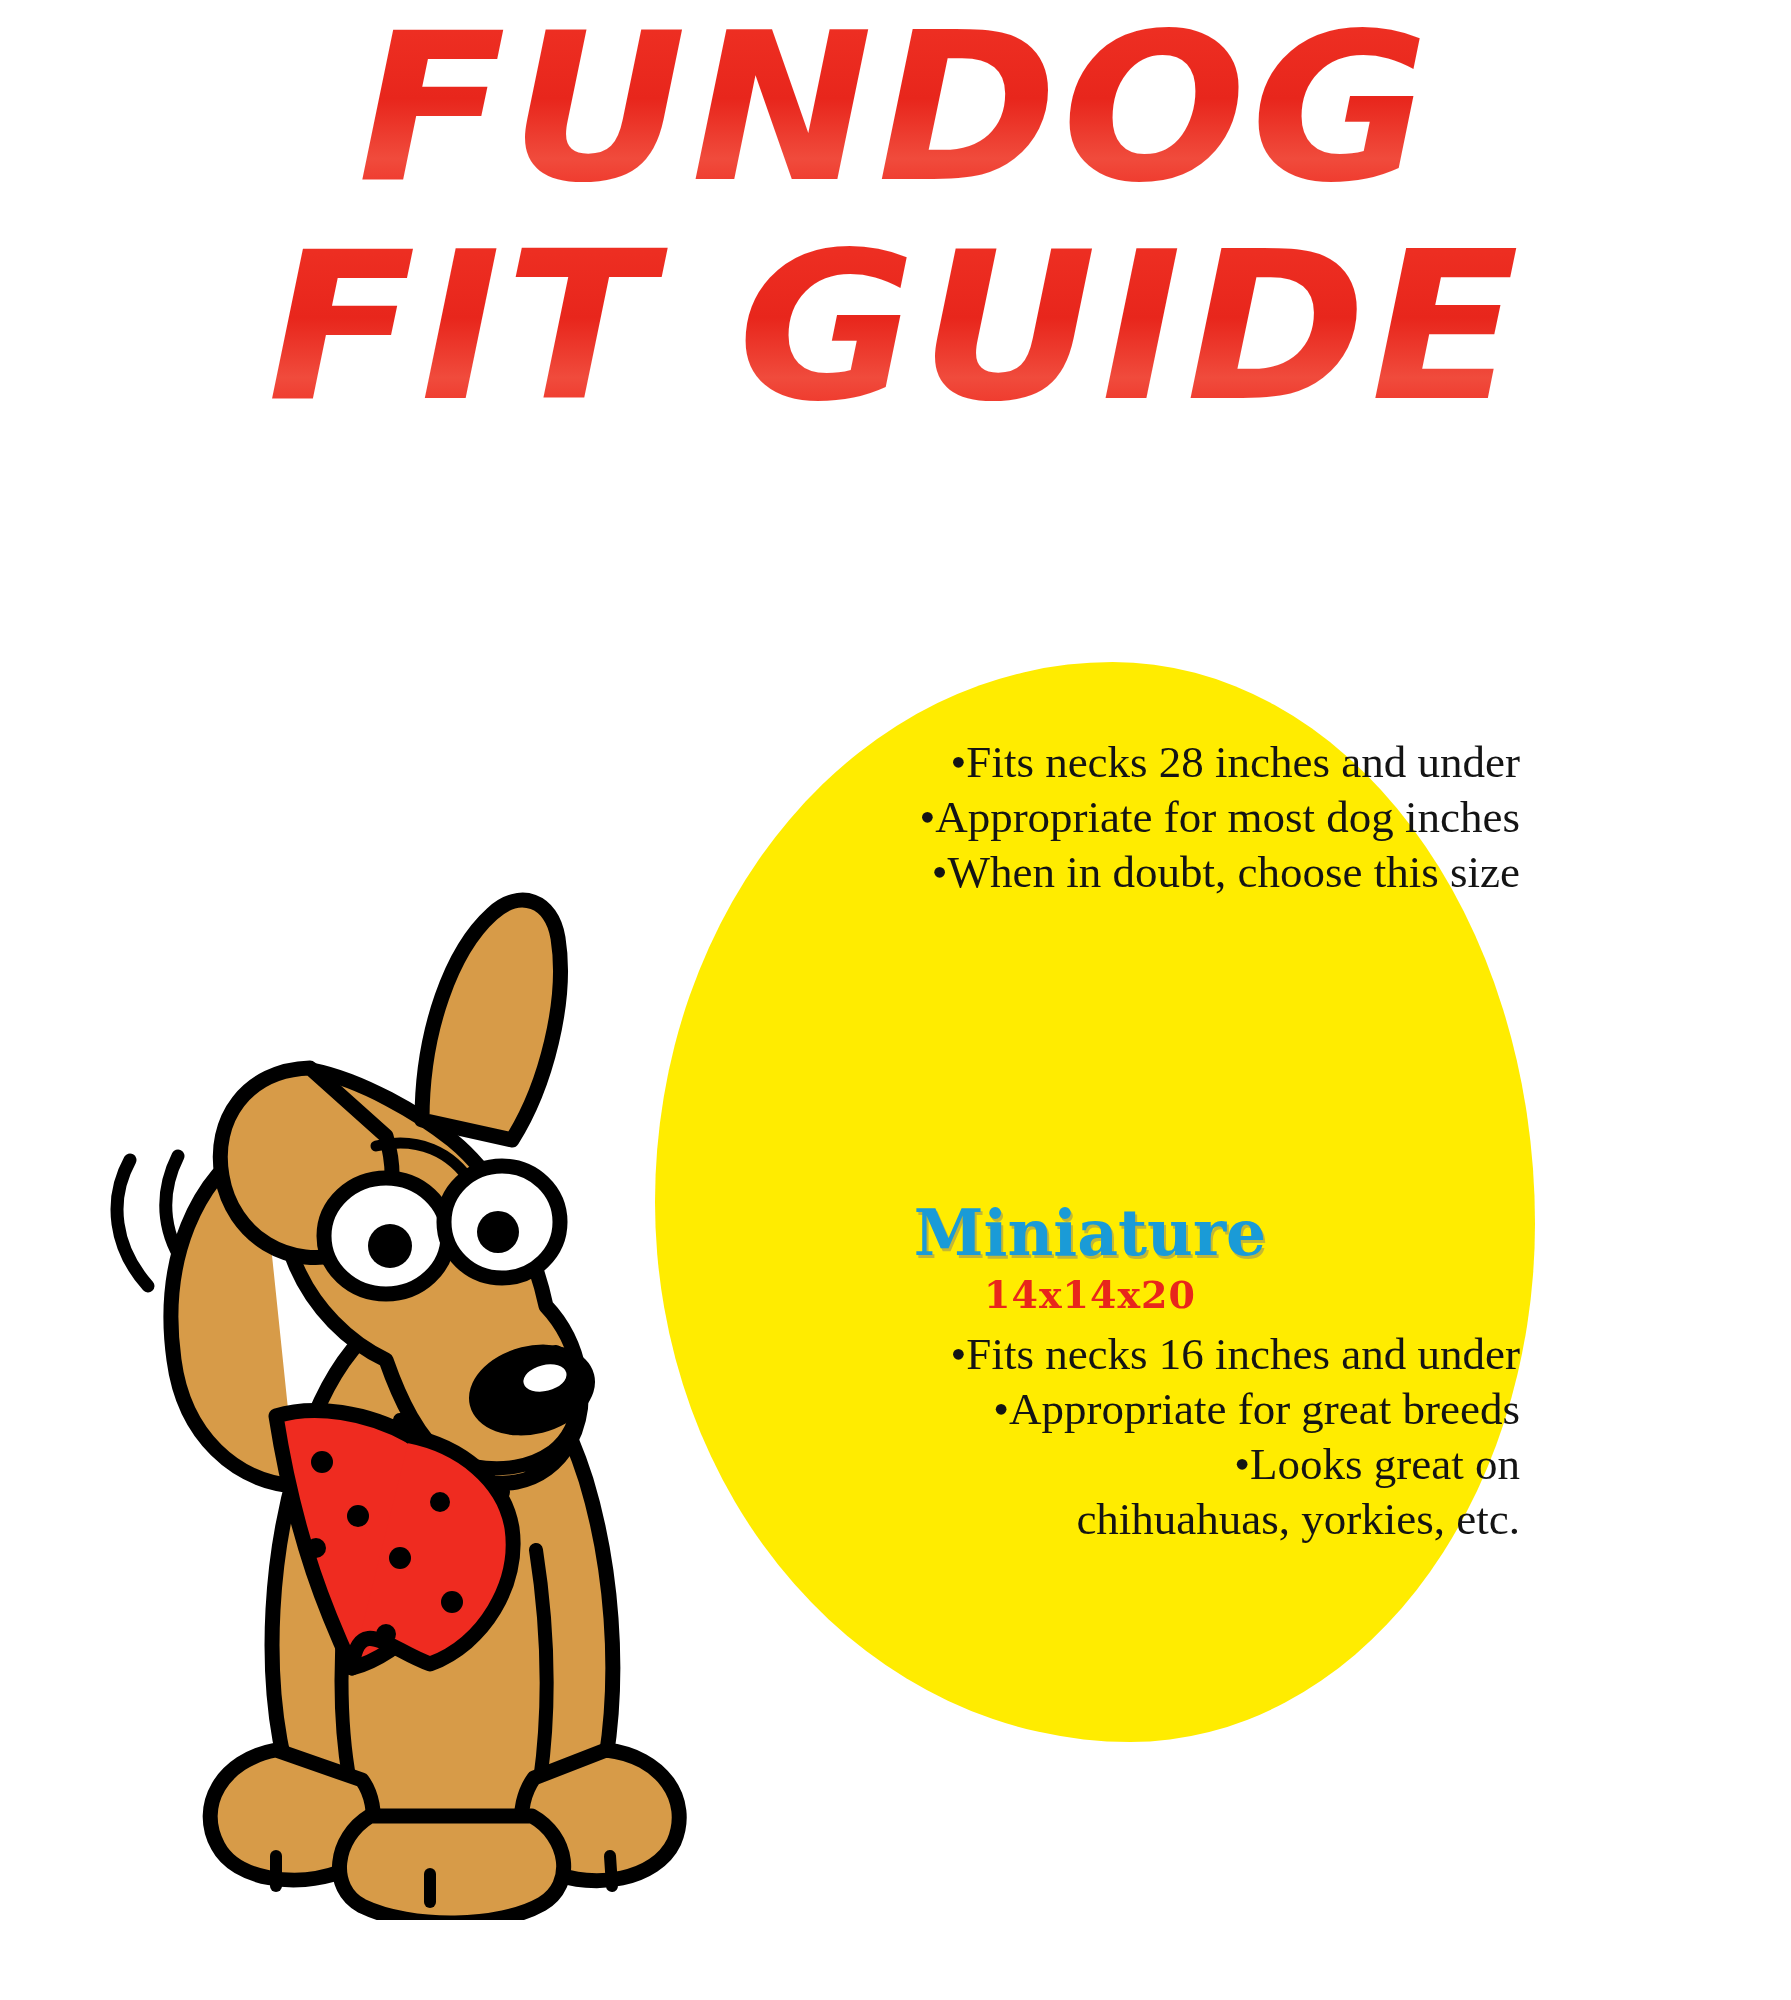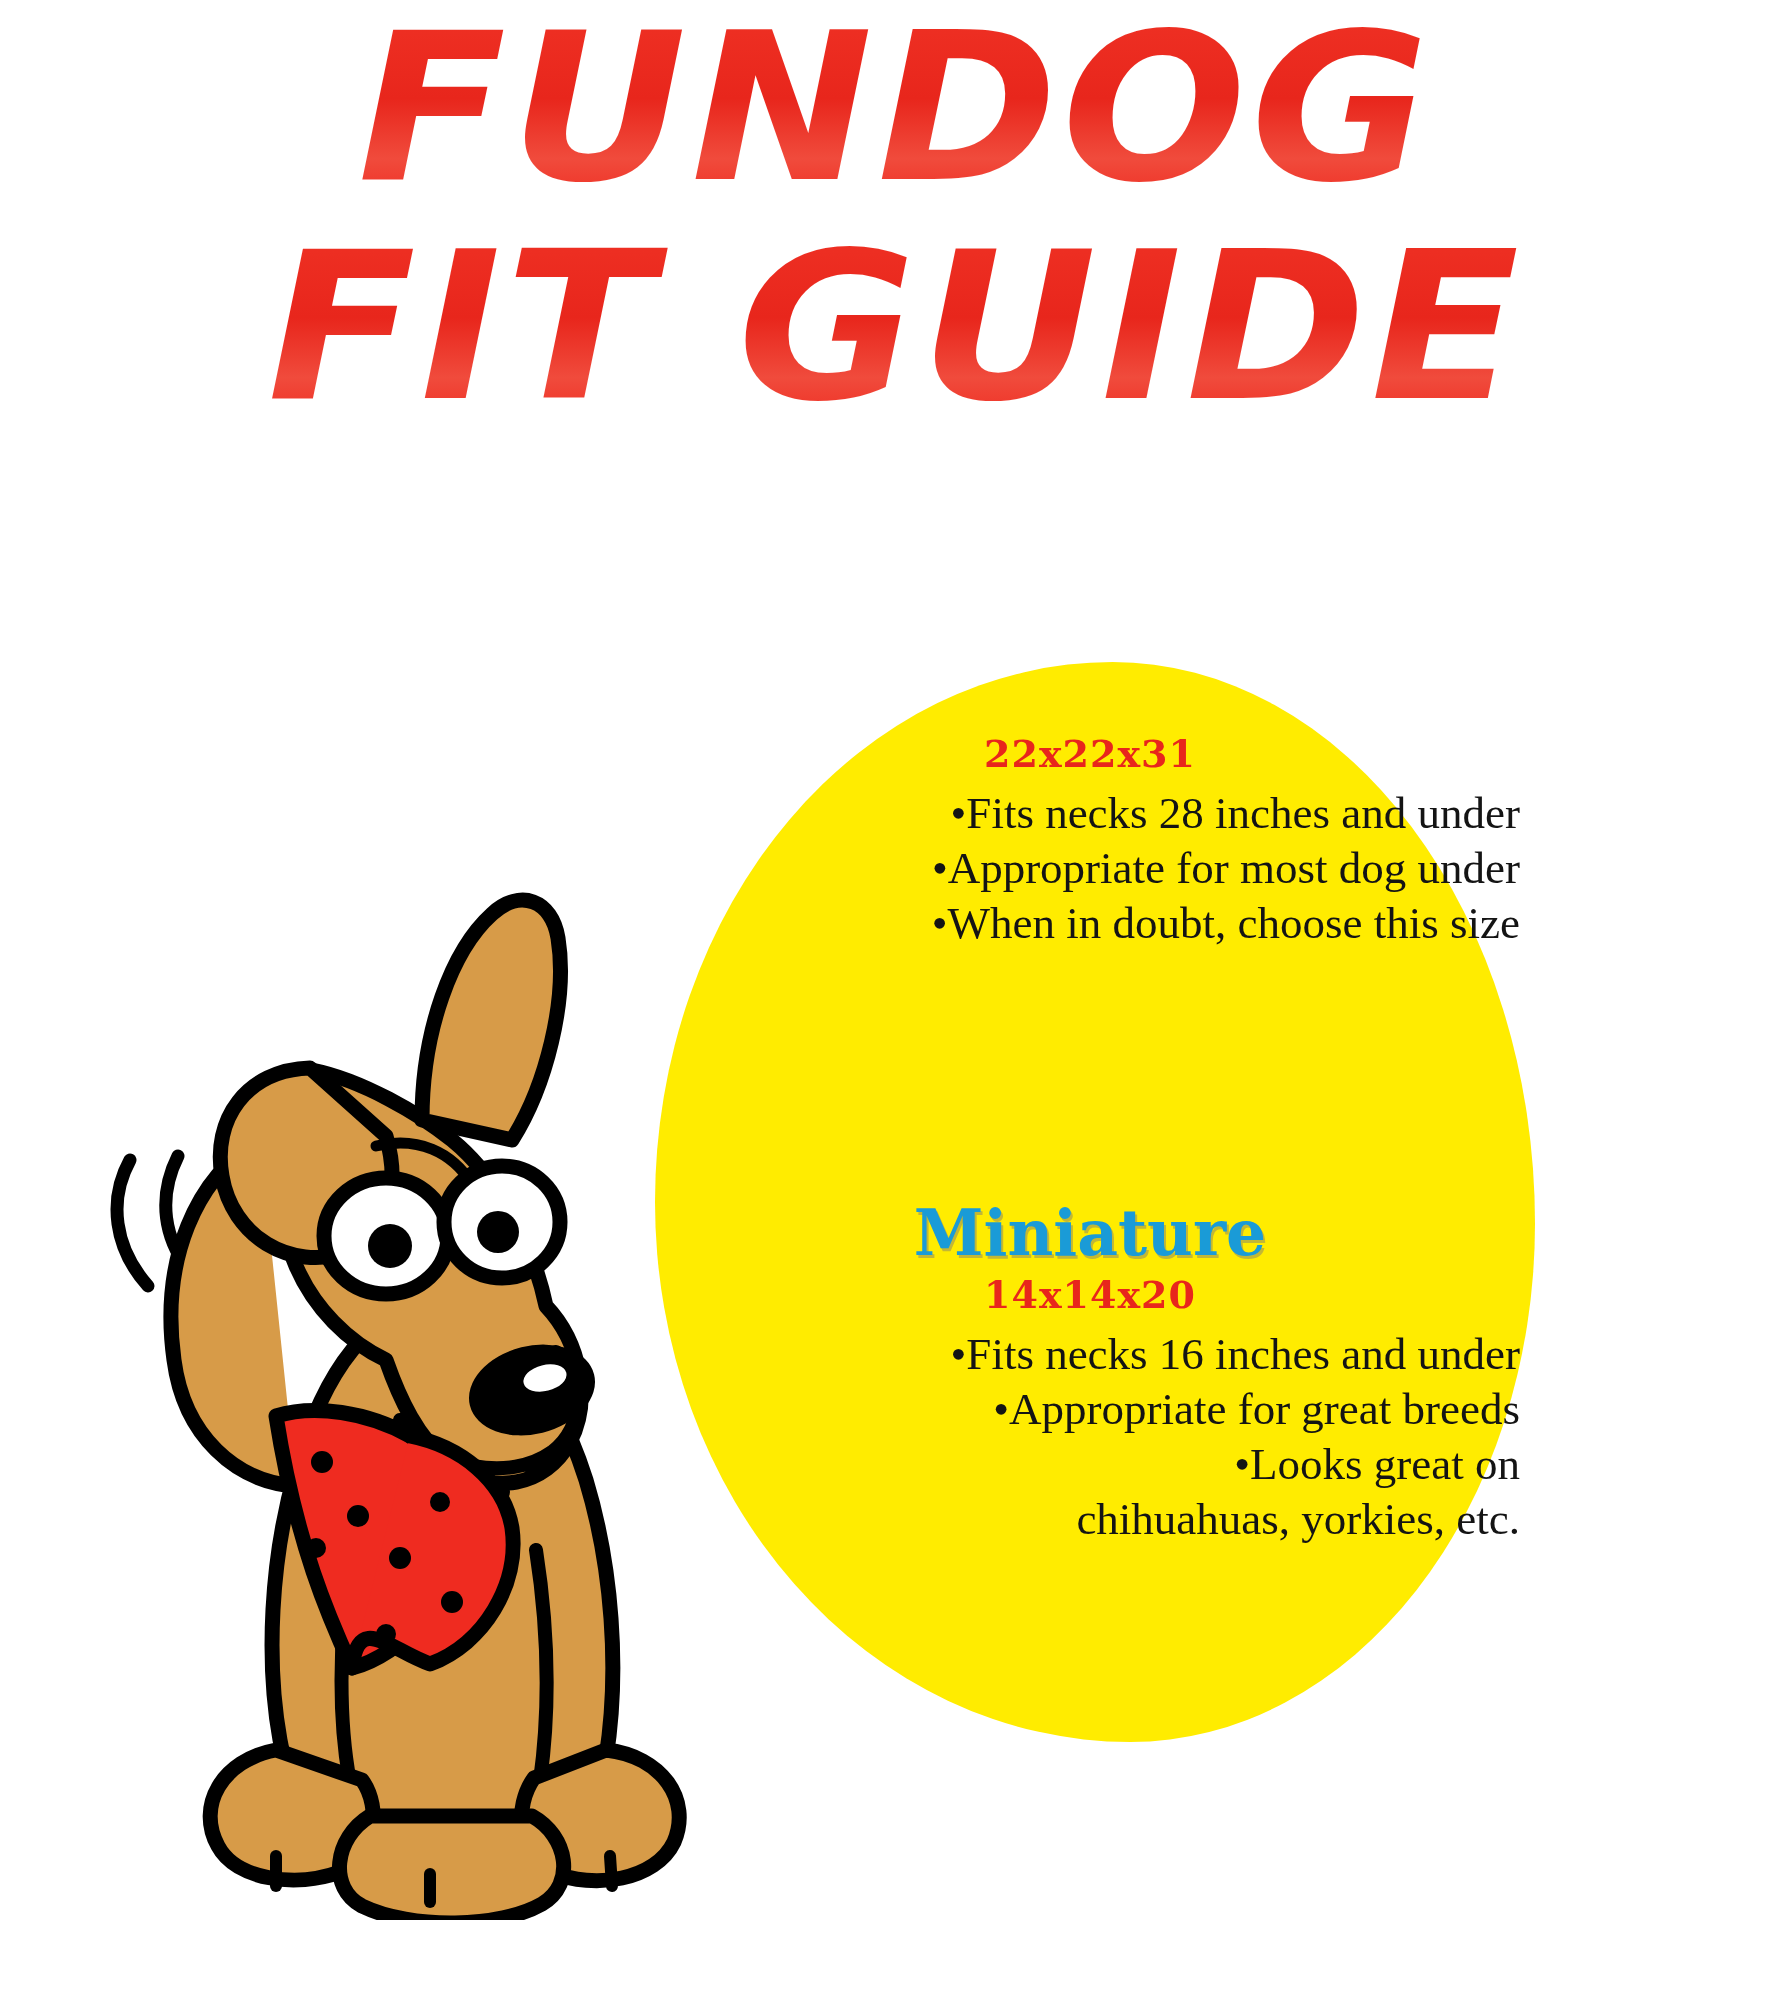--- a/index.html
+++ b/index.html
@@ -199,24 +199,23 @@
       <circle cx="216" cy="948" r="10" fill="#000000" stroke="none"></circle>
       <circle cx="300" cy="958" r="11" fill="#000000" stroke="none"></circle>
       <circle cx="340" cy="902" r="10" fill="#000000" stroke="none"></circle>
       <circle cx="352" cy="1002" r="11" fill="#000000" stroke="none"></circle>
       <circle cx="286" cy="1034" r="10" fill="#000000" stroke="none"></circle>
     </g>
   </svg>
 </div>
 
 <div class="panel" id="panel-one-size">
-  <div class="panel-dims">22x22x31</div>
   <div class="bullets">
     <div class="bullet-line">•Fits necks 28 inches and under</div>
-    <div class="bullet-line">•Appropriate for most dog under</div>
+    <div class="bullet-line">•Appropriate for most dog inches</div>
     <div class="bullet-line">•When in doubt, choose this size</div>
   </div>
 </div>
 
 <div class="panel" id="panel-miniature">
   <div class="panel-title">Miniature</div>
   <div class="panel-dims">14x14x20</div>
   <div class="bullets">
     <div class="bullet-line">•Fits necks 16 inches and under</div>
     <div class="bullet-line">•Appropriate for great breeds</div>

